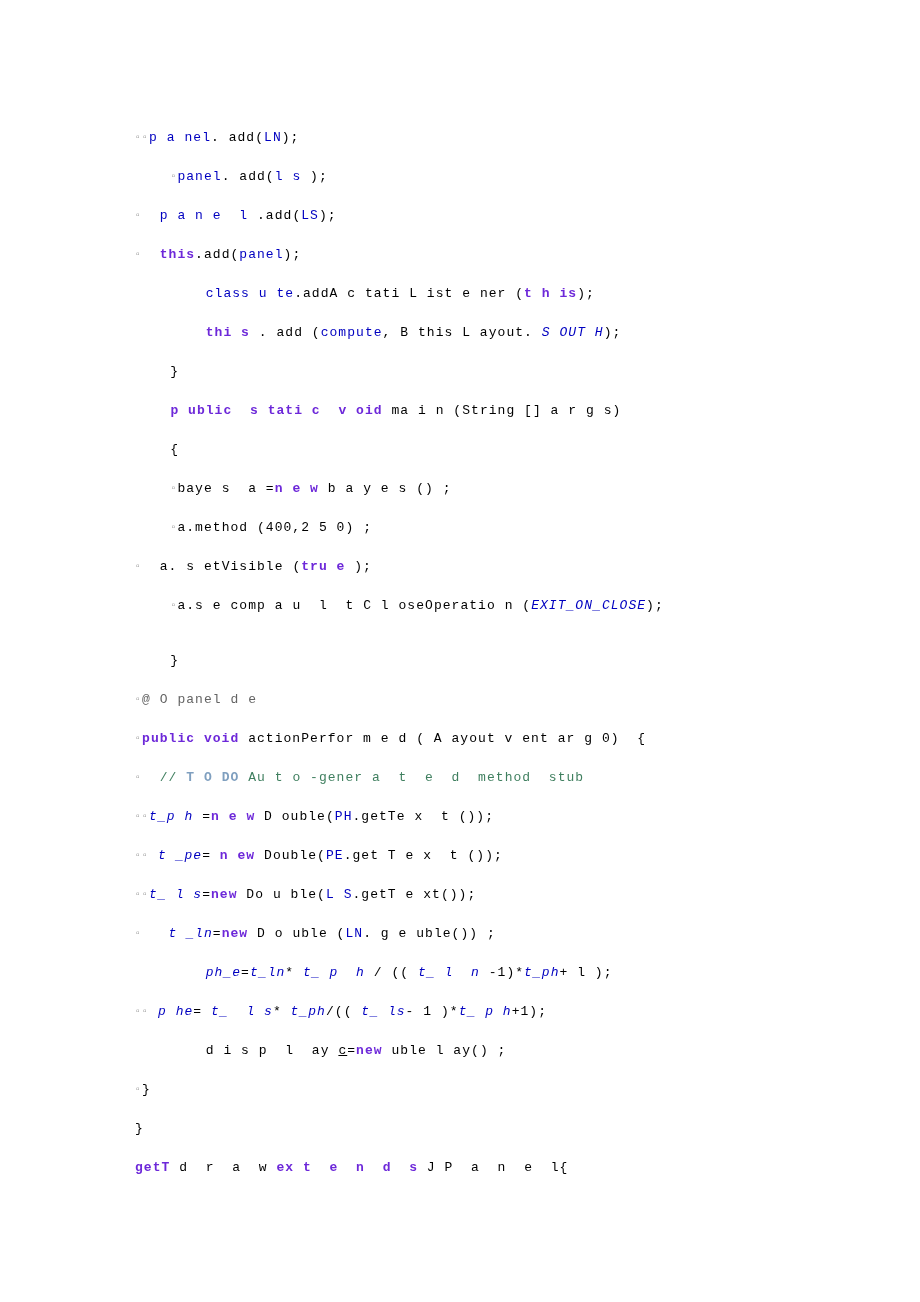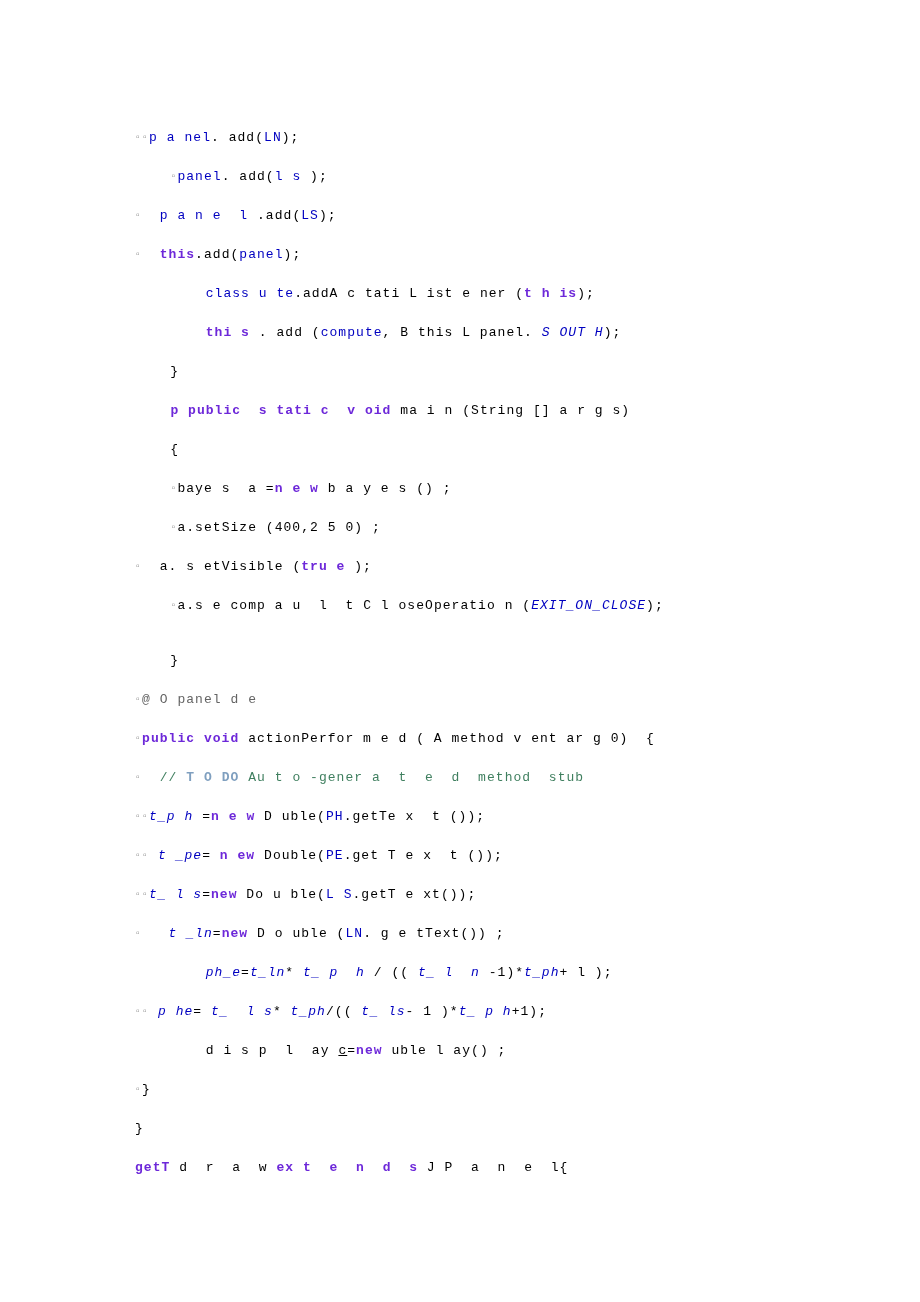--- a/index.html
+++ b/index.html
@@ -31,51 +31,51 @@
 <div class="line"><span class="marker">▫</span><span class="marker">▫</span><span class="field">p</span> <span class="field">a</span> <span class="field">nel</span><span>. add(</span><span class="field">LN</span><span>);</span></div>
 
 <div class="line"><span>  </span>  <span class="marker">▫</span><span class="field">panel</span><span>. add(</span><span class="field">l</span> <span class="field">s</span> <span>);</span></div>
 
 <div class="line"><span class="marker">▫</span><span>  </span><span class="field">p</span> <span class="field">a</span> <span class="field">n</span> <span class="field">e</span>  <span class="field">l</span> <span>.add(</span><span class="field">LS</span><span>);</span></div>
 
 <div class="line"><span class="marker">▫</span><span>  </span><span class="kw">this</span><span>.add(</span><span class="field">panel</span><span>);</span></div>
 
 <div class="line"><span>        </span><span class="field">class</span> <span class="field">u</span> <span class="field">te</span><span>.addA</span> <span>c</span> <span>tati</span> <span>L</span> <span>ist</span> <span>e</span> <span>ner</span> <span>(</span><span class="kw">t</span> <span class="kw">h</span> <span class="kw">is</span><span>);</span></div>
 
-<div class="line"><span>        </span><span class="kw">thi</span> <span class="kw">s</span> <span>. add (</span><span class="field">compute</span><span>, B</span> <span>this</span> <span>L</span> <span>panel.</span> <span class="italic-field">S</span> <span class="italic-field">OUT</span> <span class="italic-field">H</span><span>);</span></div>
+<div class="line"><span>        </span><span class="kw">thi</span> <span class="kw">s</span> <span>. add (</span><span class="field">compute</span><span>, B</span> <span>this</span> <span>L</span> <span>ayout.</span> <span class="italic-field">S</span> <span class="italic-field">OUT</span> <span class="italic-field">H</span><span>);</span></div>
 
 <div class="line"><span>    }</span></div>
 
-<div class="line"><span>    </span><span class="kw">p</span> <span class="kw">public  s</span> <span class="kw">tati</span> <span class="kw">c  v</span> <span class="kw">oid</span><span> ma</span> <span>i</span> <span>n</span> <span>(String [] a</span> <span>r</span> <span>g</span> <span>s)</span></div>
+<div class="line"><span>    </span><span class="kw">p</span> <span class="kw">ublic  s</span> <span class="kw">tati</span> <span class="kw">c  v</span> <span class="kw">oid</span><span> ma</span> <span>i</span> <span>n</span> <span>(String [] a</span> <span>r</span> <span>g</span> <span>s)</span></div>
 
 <div class="line"><span>    {</span></div>
 
 <div class="line"><span>  </span>  <span class="marker">▫</span><span>baye</span> <span>s  a</span> <span>=</span><span class="kw">n</span> <span class="kw">e</span> <span class="kw">w</span><span> b</span> <span>a</span> <span>y</span> <span>e</span> <span>s</span> <span>()</span> <span>;</span></div>
 
-<div class="line"><span>  </span>  <span class="marker">▫</span><span>a.setSize</span> <span>(400,2</span> <span>5</span> <span>0)</span> <span>;</span></div>
+<div class="line"><span>  </span>  <span class="marker">▫</span><span>a.method</span> <span>(400,2</span> <span>5</span> <span>0)</span> <span>;</span></div>
 
 <div class="line"><span class="marker">▫</span><span>  a.</span> <span>s</span> <span>etVisible</span> <span>(</span><span class="kw">tru</span> <span class="kw">e</span> <span>);</span></div>
 
 <div class="line"><span>  </span>  <span class="marker">▫</span><span>a.s</span> <span>e</span> <span>comp</span> <span>a</span> <span>u</span>  <span>l</span>  <span>t</span> <span>C</span> <span>l</span> <span>oseOperatio</span> <span>n</span> <span>(</span><span class="italic-field">EXIT_ON_CLOSE</span><span>);</span></div>
 
 <div class="line" style="margin-top:40px;"><span>    }</span></div>
 
 <div class="line"><span class="marker">▫</span><span class="annotation">@</span> <span class="annotation">O</span> <span class="annotation">panel</span> <span class="annotation">d</span> <span class="annotation">e</span></div>
 
-<div class="line"><span class="marker">▫</span><span class="kw">public void</span><span> actionPerfor</span> <span>m</span> <span>e</span> <span>d</span> <span>(</span> <span>A</span> <span>method</span> <span>v</span> <span>ent ar</span> <span>g</span> <span>0)  {</span></div>
+<div class="line"><span class="marker">▫</span><span class="kw">public void</span><span> actionPerfor</span> <span>m</span> <span>e</span> <span>d</span> <span>(</span> <span>A</span> <span>ayout</span> <span>v</span> <span>ent ar</span> <span>g</span> <span>0)  {</span></div>
 
 <div class="line"><span class="marker">▫</span><span>  </span><span class="comment">// </span><span class="todo">T</span> <span class="todo">O</span> <span class="todo">DO</span><span class="comment"> Au</span> <span class="comment">t</span> <span class="comment">o</span> <span class="comment">-gener</span> <span class="comment">a</span>  <span class="comment">t</span>  <span class="comment">e</span>  <span class="comment">d  method  stub</span></div>
 
-<div class="line"><span class="marker">▫</span><span class="marker">▫</span><span class="italic-field">t_p</span> <span class="italic-field">h</span> <span>=</span><span class="kw">n</span> <span class="kw">e</span> <span class="kw">w</span><span> D</span> <span>uble(</span><span class="field">PH</span><span>.getTe</span> <span>x</span>  <span>t</span> <span>());</span></div>
+<div class="line"><span class="marker">▫</span><span class="marker">▫</span><span class="italic-field">t_p</span> <span class="italic-field">h</span> <span>=</span><span class="kw">n</span> <span class="kw">e</span> <span class="kw">w</span><span> D</span> <span>ouble(</span><span class="field">PH</span><span>.getTe</span> <span>x</span>  <span>t</span> <span>());</span></div>
 
 <div class="line"><span class="marker">▫</span><span class="marker">▫</span> <span class="italic-field">t</span> <span class="italic-field">_pe</span><span>=</span> <span class="kw">n</span> <span class="kw">ew</span><span> Double(</span><span class="field">PE</span><span>.get</span> <span>T</span> <span>e</span> <span>x</span>  <span>t</span> <span>());</span></div>
 
 <div class="line"><span class="marker">▫</span><span class="marker">▫</span><span class="italic-field">t_</span> <span class="italic-field">l</span> <span class="italic-field">s</span><span>=</span><span class="kw">new</span><span> Do</span> <span>u</span> <span>ble(</span><span class="field">L</span> <span class="field">S</span><span>.getT</span> <span>e</span> <span>xt());</span></div>
 
-<div class="line"><span class="marker">▫</span><span>  </span> <span class="italic-field">t</span> <span class="italic-field">_ln</span><span>=</span><span class="kw">new</span><span> D</span> <span>o</span> <span>uble</span> <span>(</span><span class="field">LN</span><span>. g</span> <span>e</span> <span>tText())</span> <span>;</span></div>
+<div class="line"><span class="marker">▫</span><span>  </span> <span class="italic-field">t</span> <span class="italic-field">_ln</span><span>=</span><span class="kw">new</span><span> D</span> <span>o</span> <span>uble</span> <span>(</span><span class="field">LN</span><span>. g</span> <span>e</span> <span>uble())</span> <span>;</span></div>
 
 <div class="line"><span>        </span><span class="italic-field">ph_e</span><span>=</span><span class="italic-field">t_ln</span><span>*</span> <span class="italic-field">t_</span> <span class="italic-field">p</span>  <span class="italic-field">h</span> <span>/</span> <span>((</span> <span class="italic-field">t_</span> <span class="italic-field">l</span>  <span class="italic-field">n</span> <span>-</span><span>1)*</span><span class="italic-field">t_ph</span><span>+</span> <span>l</span> <span>);</span></div>
 
 <div class="line"><span class="marker">▫</span><span class="marker">▫</span> <span class="italic-field">p</span> <span class="italic-field">he</span><span>=</span> <span class="italic-field">t_</span>  <span class="italic-field">l</span> <span class="italic-field">s</span><span>*</span> <span class="italic-field">t_ph</span><span>/((</span> <span class="italic-field">t_</span> <span class="italic-field">ls</span><span>-</span> <span>1</span> <span>)*</span><span class="italic-field">t_</span> <span class="italic-field">p</span> <span class="italic-field">h</span><span>+</span><span>1);</span></div>
 
 <div class="line"><span>        d</span> <span>i</span> <span>s</span> <span>p</span>  <span>l</span>  <span>ay </span><span class="underline">c</span><span>=</span><span class="kw">new</span><span> uble</span> <span>l</span> <span>ay()</span> <span>;</span></div>
 
 <div class="line"><span class="marker">▫</span><span>}</span></div>
 
 <div class="line"><span>}</span></div>

